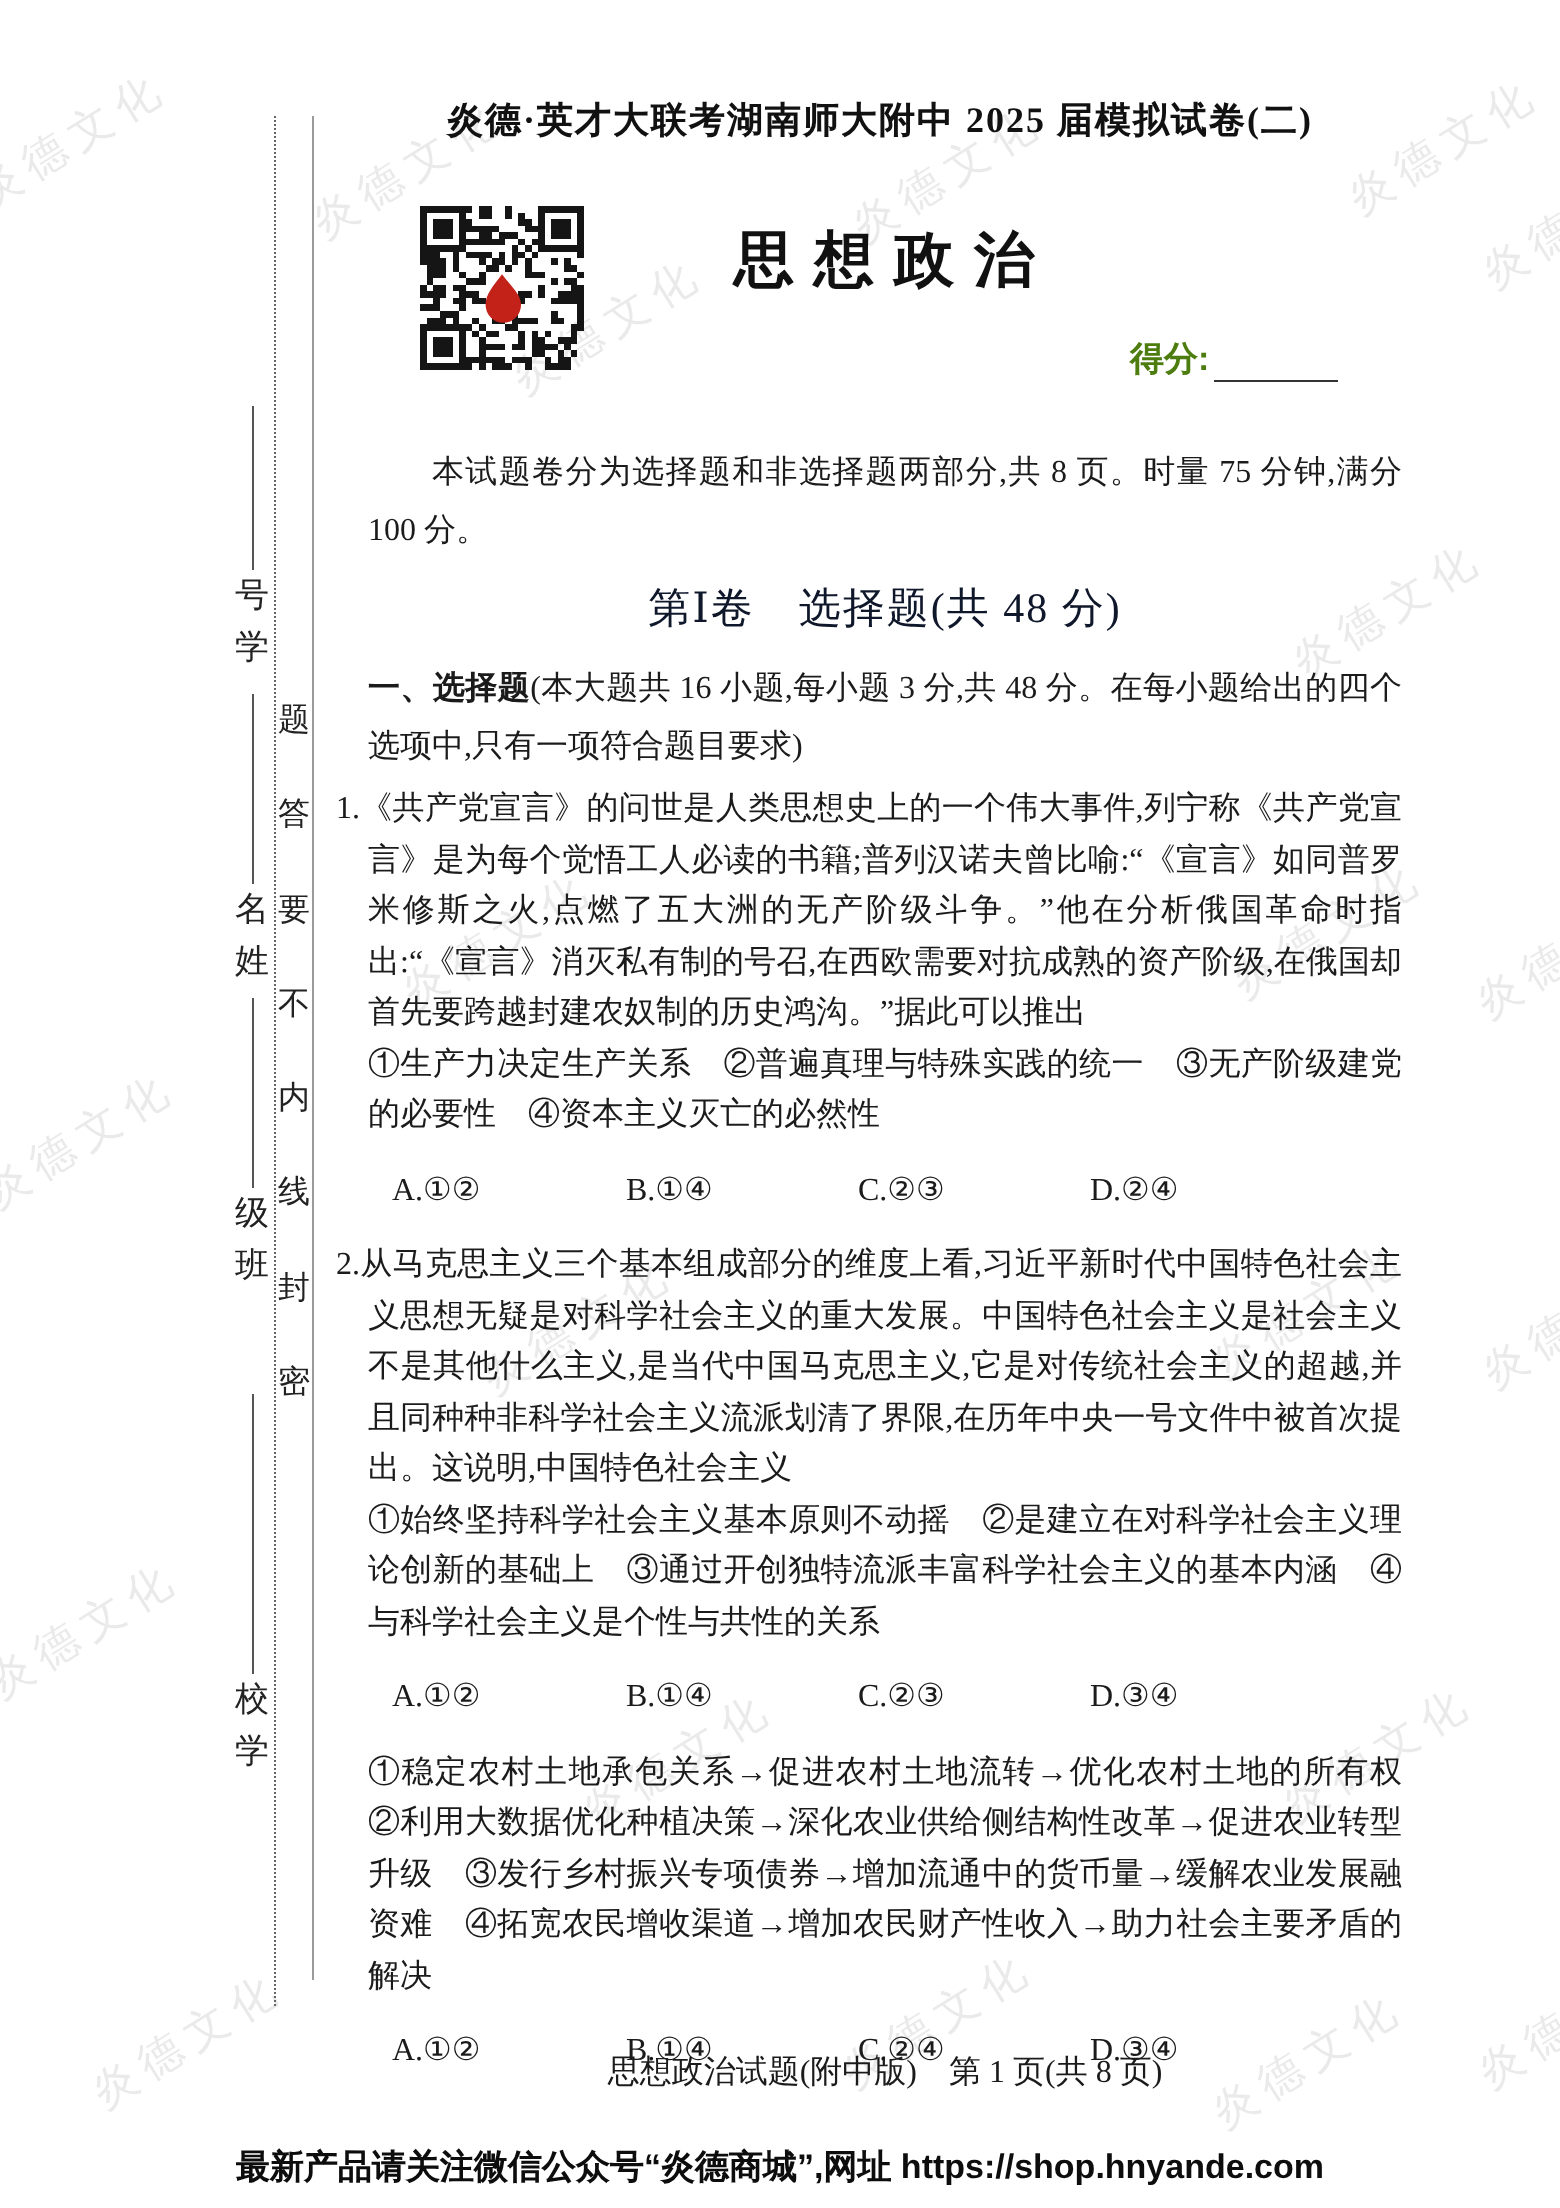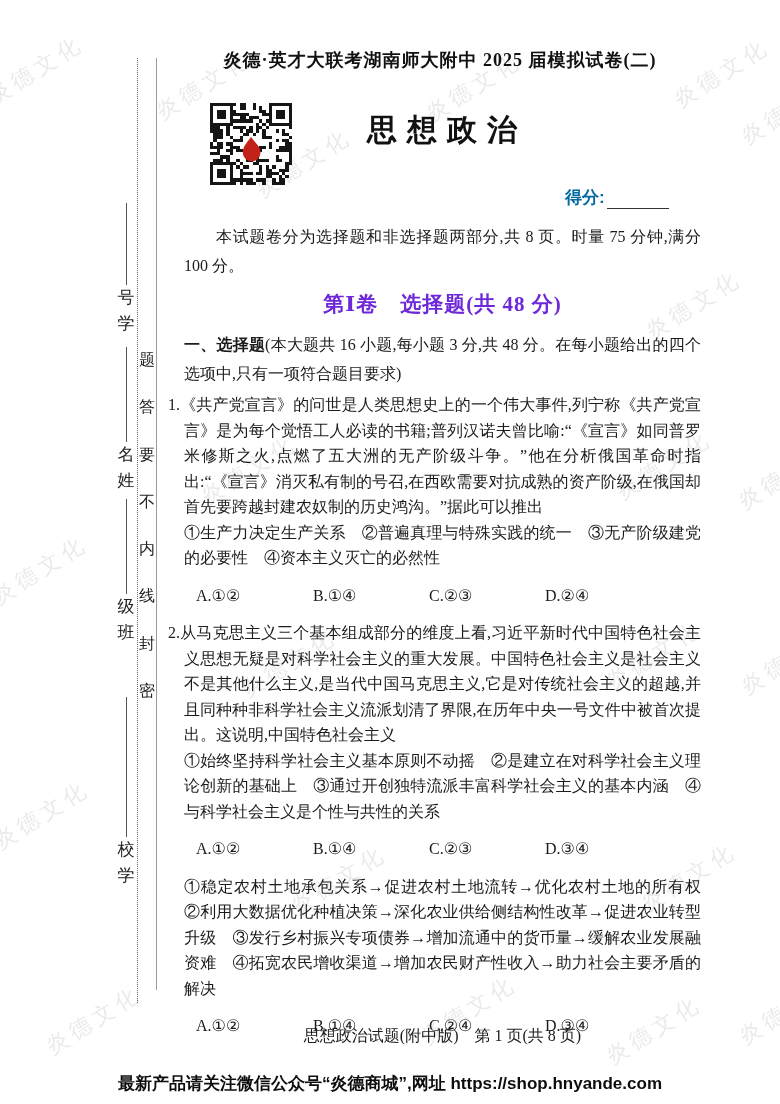--- a/index.html
+++ b/index.html
@@ -50,37 +50,37 @@
     color:#111;
   }
   .qr{position:absolute;left:210px;top:103px;width:82px;height:82px;}
   .qr svg{width:82px;height:82px;display:block;}
   .subject{
     position:absolute;left:184px;top:110px;width:516px;
     text-align:center;font-family:"Liberation Sans","DejaVu Sans",sans-serif;
     font-weight:bold;font-size:30px;letter-spacing:10px;text-indent:10px;color:#111;
   }
   .score{
-    position:absolute;left:565px;top:186px;
+    position:absolute;left:565px;top:168px;
     font-family:"Liberation Sans","DejaVu Sans",sans-serif;
-    font-weight:bold;font-size:17px;color:#0369a1;
+    font-weight:bold;font-size:17px;color:#4d7c0f;
   }
   .score-line{
     display:inline-block;width:62px;height:1em;
     border-bottom:1px solid #333;vertical-align:bottom;margin-left:2px;
   }
   
   .main{
     position:absolute;left:184px;top:206px;width:517px;
     font-size:16px;line-height:25.5px;text-align:justify;
   }
   .intro{margin:16px 0 6px;line-height:29px;text-indent:2em;}
   .section-heading{
     margin:9px 0 11px;text-align:center;
-    font-size:21px;font-weight:bold;letter-spacing:1px;line-height:30px;color:#6d28d9;
+    font-size:21px;font-weight:normal;letter-spacing:1px;line-height:30px;color:#0f172a;
   }
   .section-intro{margin:0 0 4px;line-height:29px;}
   .section-intro .lead{
     font-family:"Liberation Sans","DejaVu Sans",sans-serif;
     font-weight:bold;
   }
   .question{margin:0 0 1px;}
   .q-stem{text-indent:-16px;margin:0;}
   .q-choices{margin:0;}
   .q-options{

